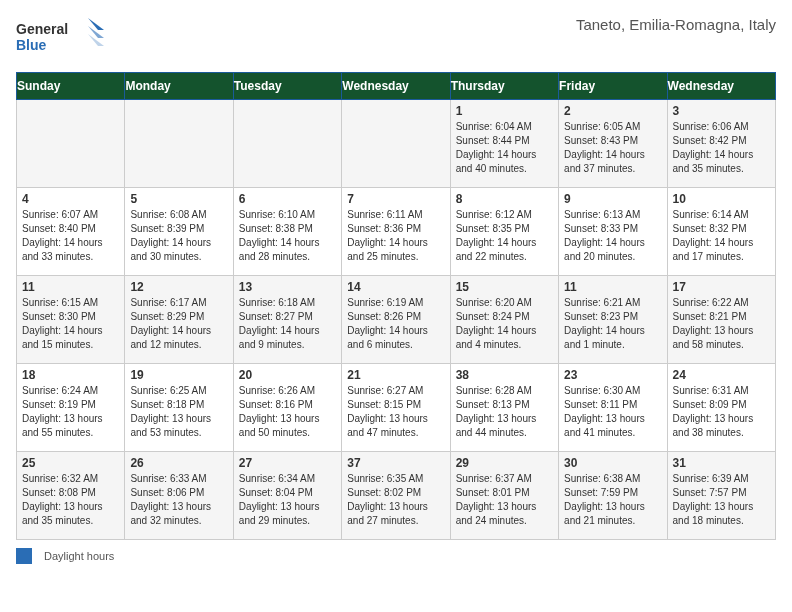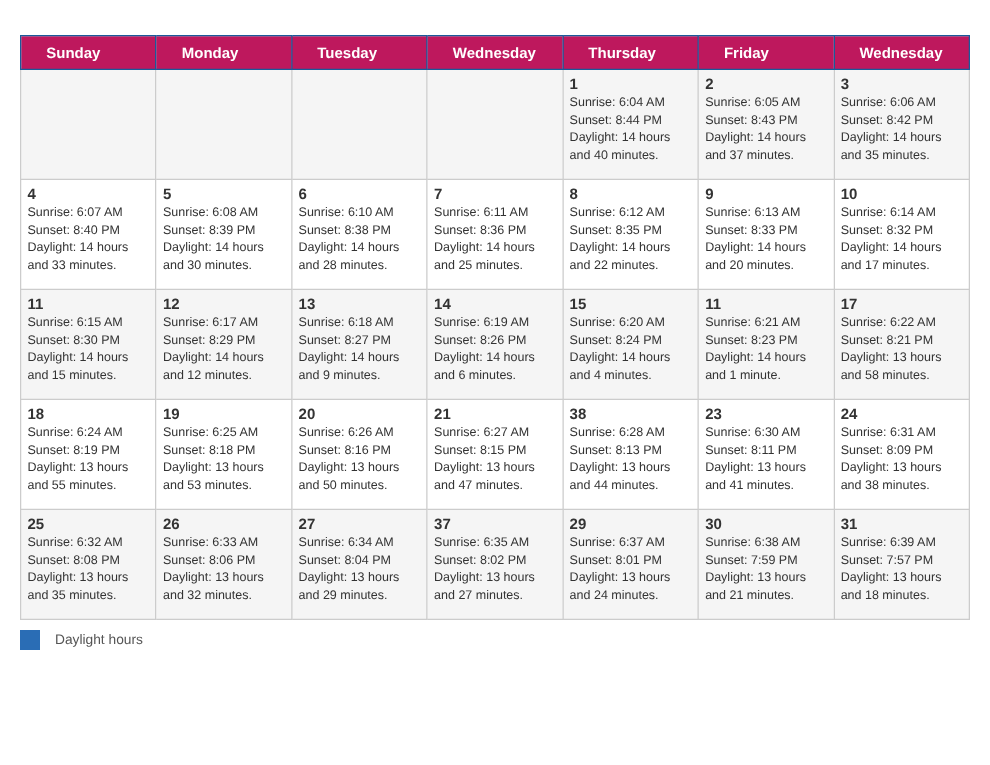--- a/index.html
+++ b/index.html
@@ -32,25 +32,25 @@
     .location-title {
       font-size: 15px;
       color: #555;
     }
     table {
       width: 100%;
       border-collapse: collapse;
       table-layout: fixed;
     }
     thead tr th {
-      background-color: #be185d;
+      background-color: #14532d;
       color: #fff;
       font-size: 12px;
       font-weight: bold;
-      padding: 6px 20px;
+      padding: 6px 0;
       text-align: left;
       border: 1px solid #1a5a9a;
     }
     tbody tr td {
       vertical-align: top;
       border: 1px solid #ccc;
       padding: 4px 5px;
       font-size: 10px;
       color: #333;
       height: 88px;
@@ -86,21 +86,32 @@
       width: 16px;
       height: 16px;
       background-color: #2a6db5;
       display: inline-block;
     }
   </style>
 </head>
 <body>
 
 <div class="header-area">
+  <div class="logo">
+    <svg width="90" height="44" viewBox="0 0 90 44" xmlns="http://www.w3.org/2000/svg">
+      <text x="0" y="18" font-size="14" font-weight="bold" fill="#333" font-family="Arial">General</text>
+      <text x="0" y="34" font-size="14" font-weight="bold" fill="#2a6db5" font-family="Arial">Blue</text>
+      <polygon points="70,4 84,22 76,22 76,38 78,38 78,24 88,24 88,4" fill="#2a6db5" opacity="0"></polygon>
+      <polygon points="72,2 88,14 82,14" fill="#2a6db5"></polygon>
+      <polygon points="72,10 88,22 82,22" fill="#2a6db5" opacity="0.6"></polygon>
+      <polygon points="72,18 88,30 82,30" fill="#2a6db5" opacity="0.3"></polygon>
+    </svg>
+  </div>
   <div class="title-area">
+    <div class="location-title">Taneto, Emilia-Romagna, Italy</div>
   </div>
 </div>
 
 <table>
   <thead>
     <tr>
       <th>Sunday</th>
       <th>Monday</th>
       <th>Tuesday</th>
       <th>Wednesday</th>

